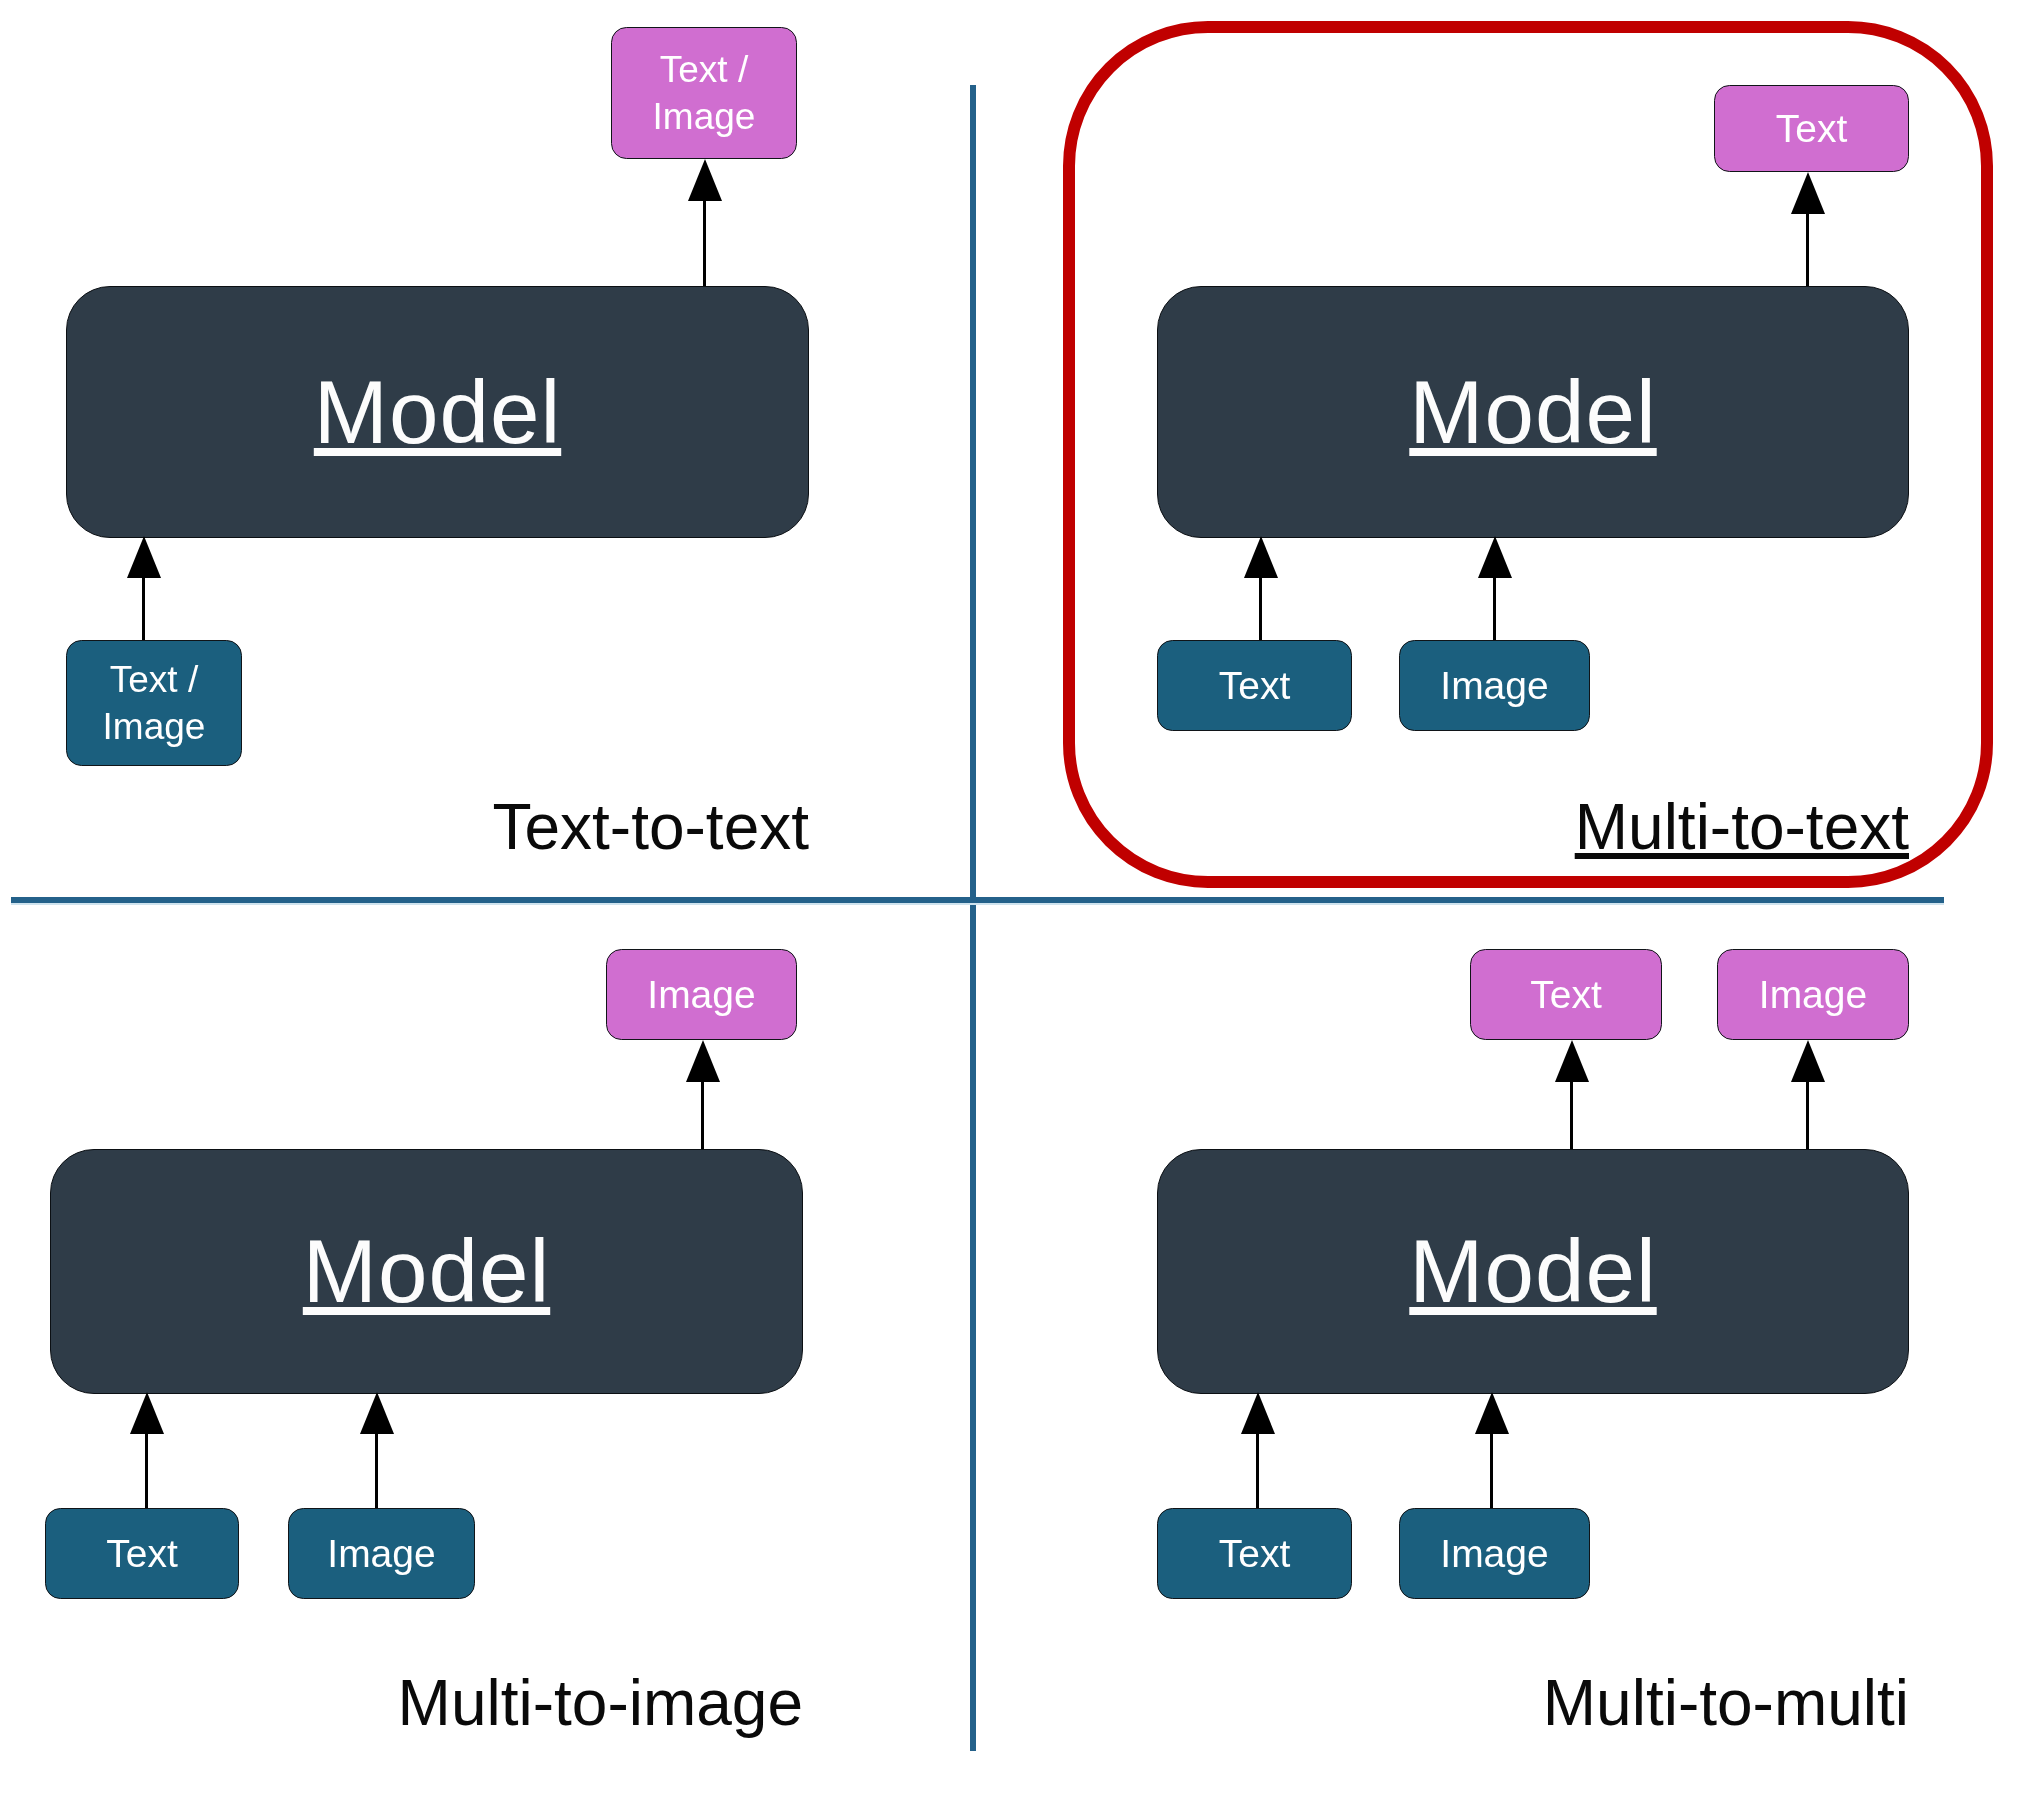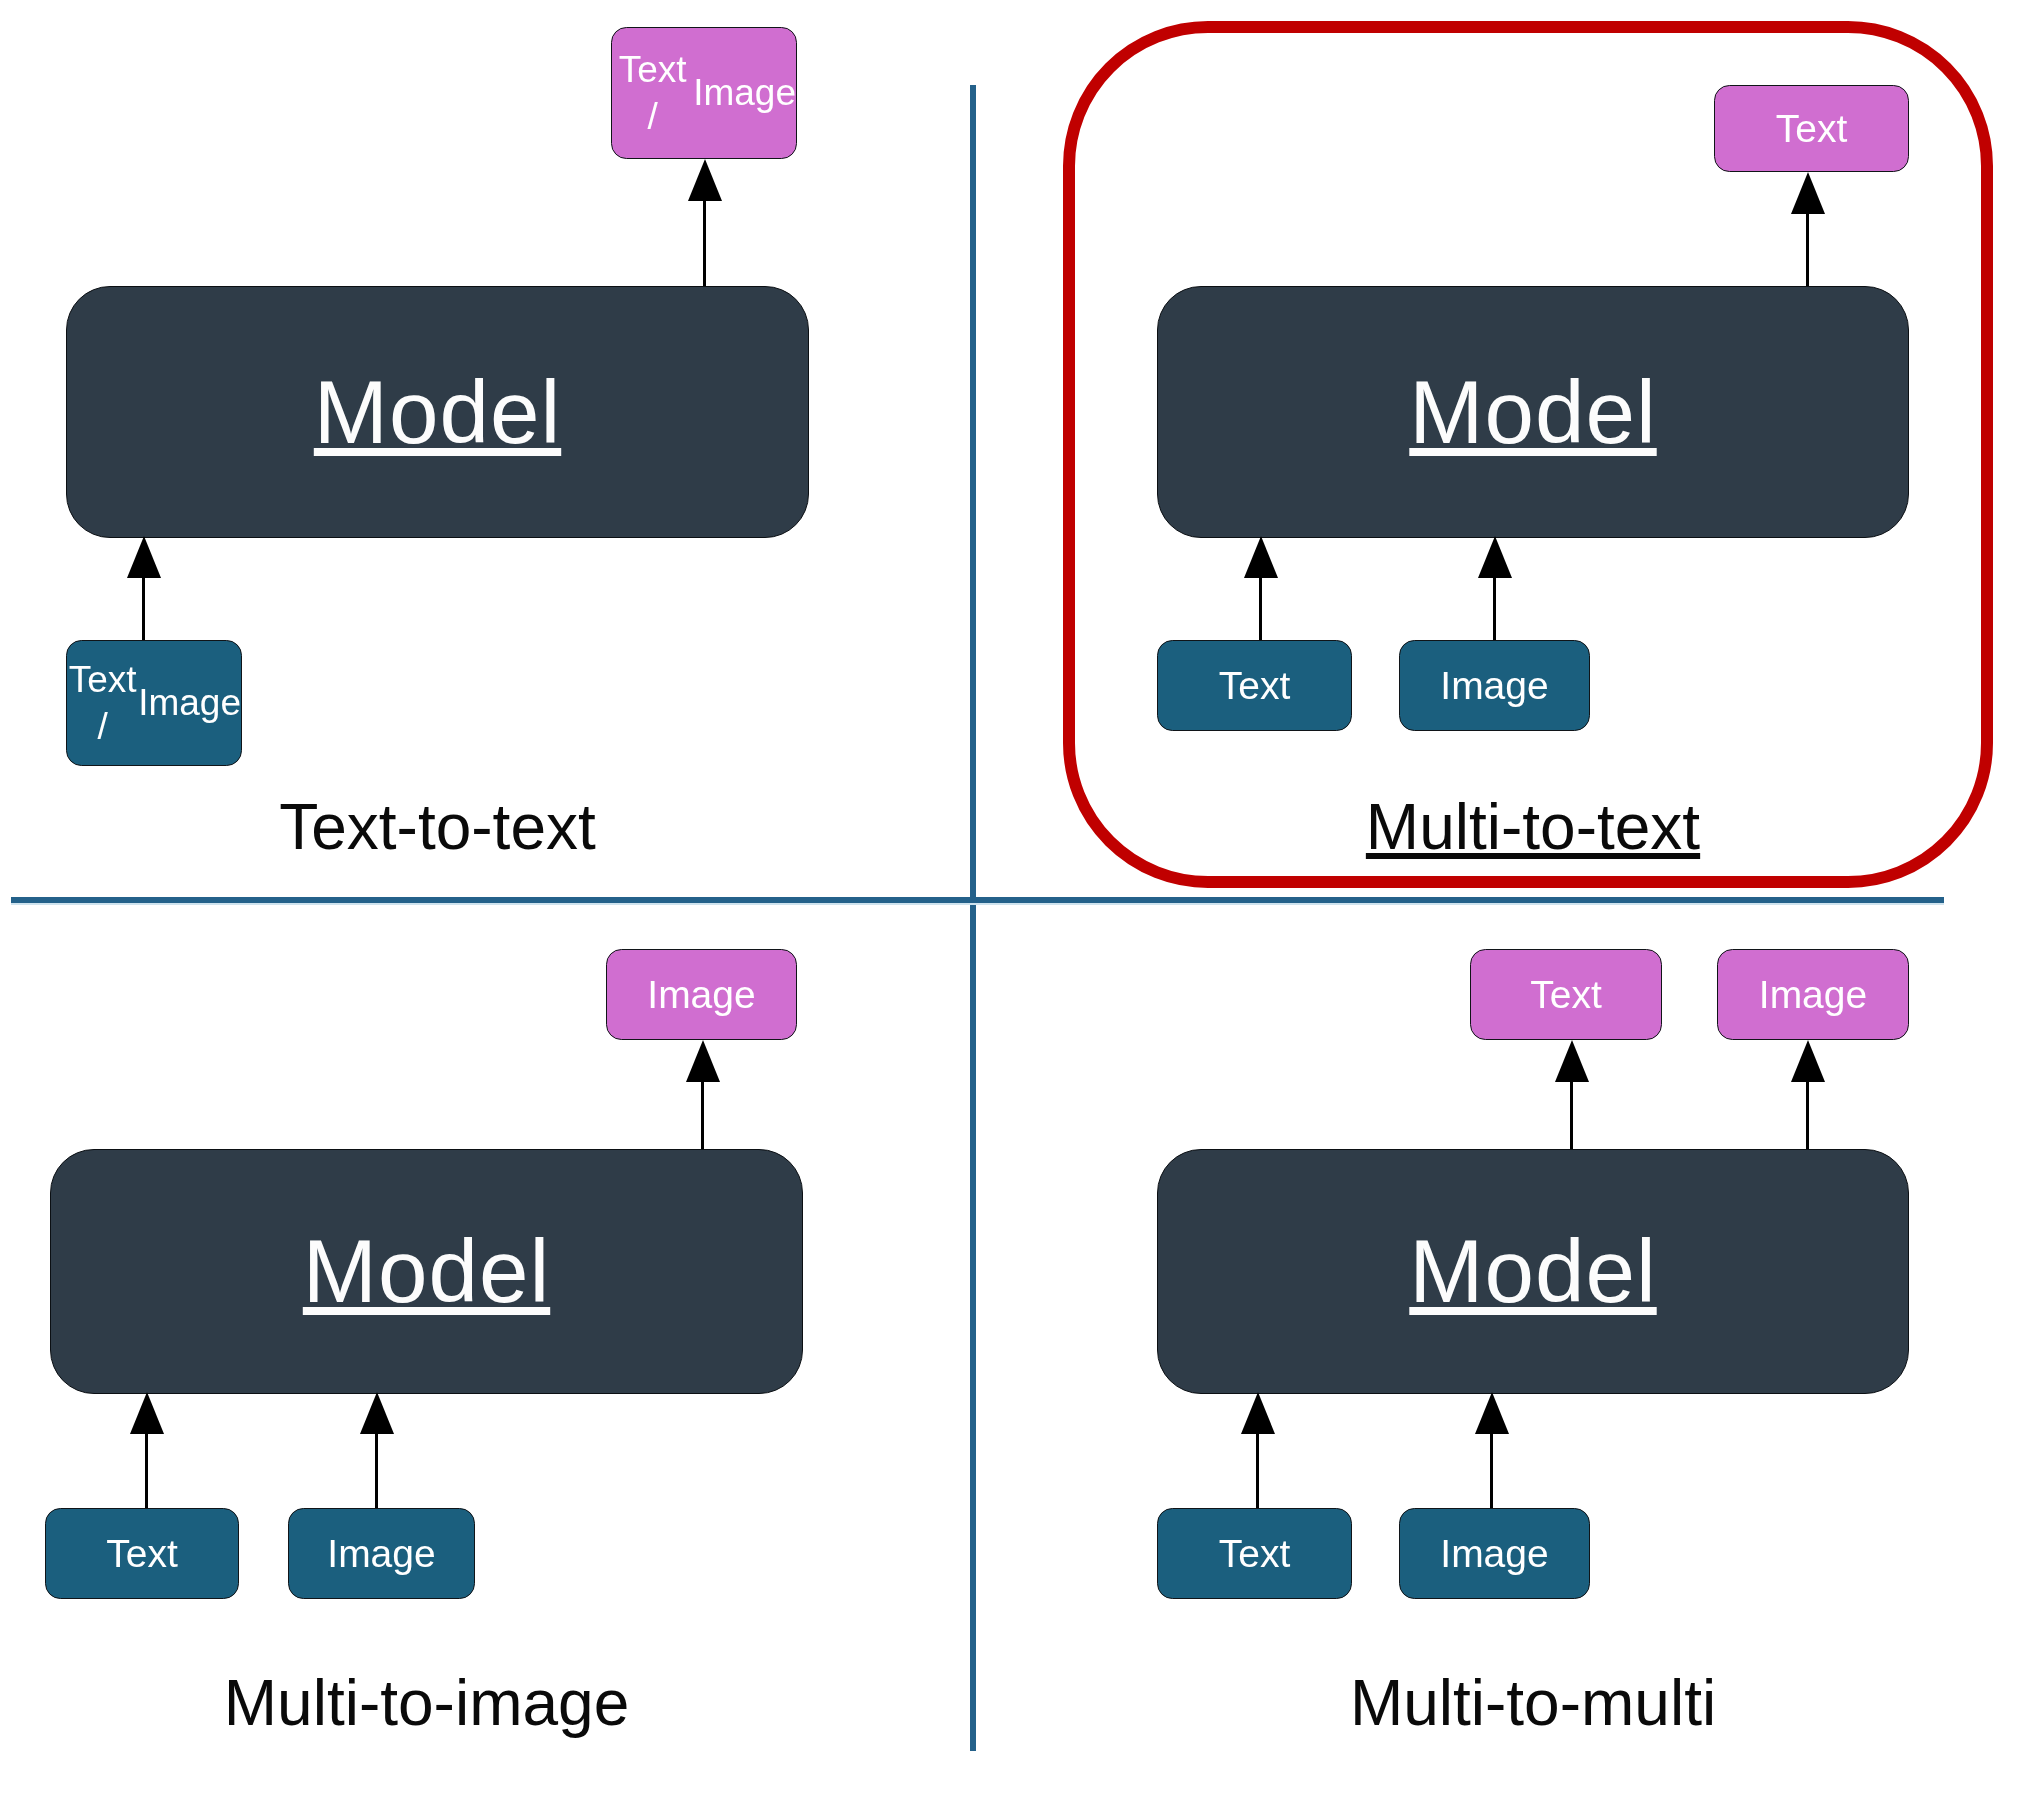--- a/index.html
+++ b/index.html
@@ -29,21 +29,21 @@
     color:#fcfcfc;
     font-size:89px;
     letter-spacing:1px;
     text-decoration:underline;
   }
   .io-box{
     position:absolute;
     border:1.9px solid #101418;
     border-radius:15.4px;
     box-sizing:border-box;
-    display:flex;flex-direction:row;align-items:center;justify-content:center;
+    display:flex;flex-direction:column;align-items:center;justify-content:center;
     color:#ffffff;
     font-size:39px;
     line-height:1.28;
     text-align:center;
   }
   .input-box{background:#1b5f7e;}
   .output-box{background:#d06ed0;}
   .arrow{
     position:absolute;
     display:flex;flex-direction:column;align-items:center;
@@ -55,21 +55,21 @@
     border-right:17.4px solid transparent;
     border-bottom:42px solid #000000;
   }
   .arrow .shaft{
     width:2.9px;flex:1;background:#000000;
   }
   .quad-label{
     position:absolute;
     color:#0a0a0a;
     font-size:64px;
-    text-align:center;
+    text-align:right;
   }
 </style>
 </head>
 <body>
 
 <div id="canvas">
 
   <div class="divider-v" style="left:970px;top:85px;width:5.8px;height:1666px;"></div>
   <div class="divider-h" style="left:10.6px;top:897px;width:1933px;height:5.8px;"></div>
 

